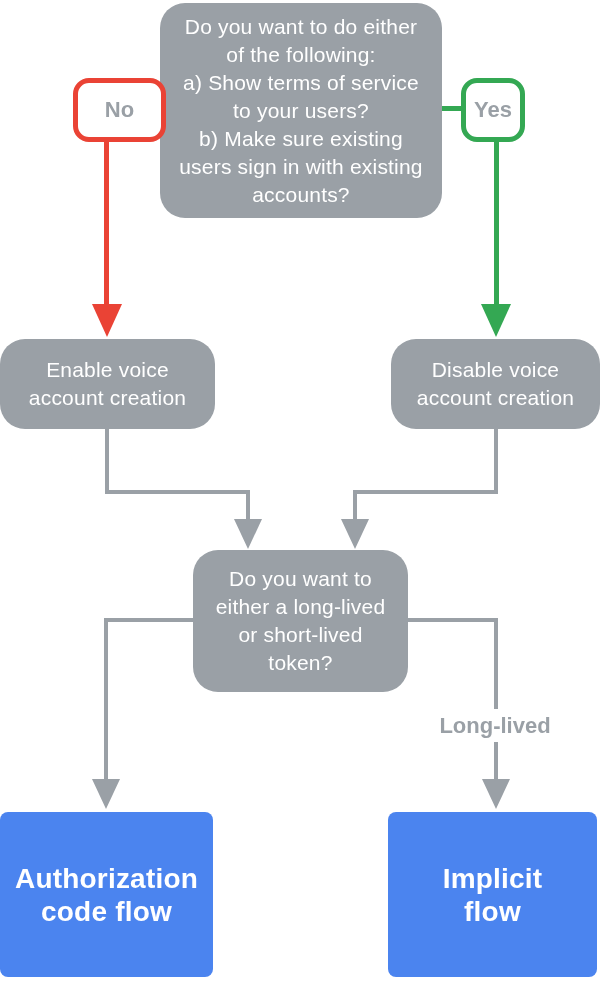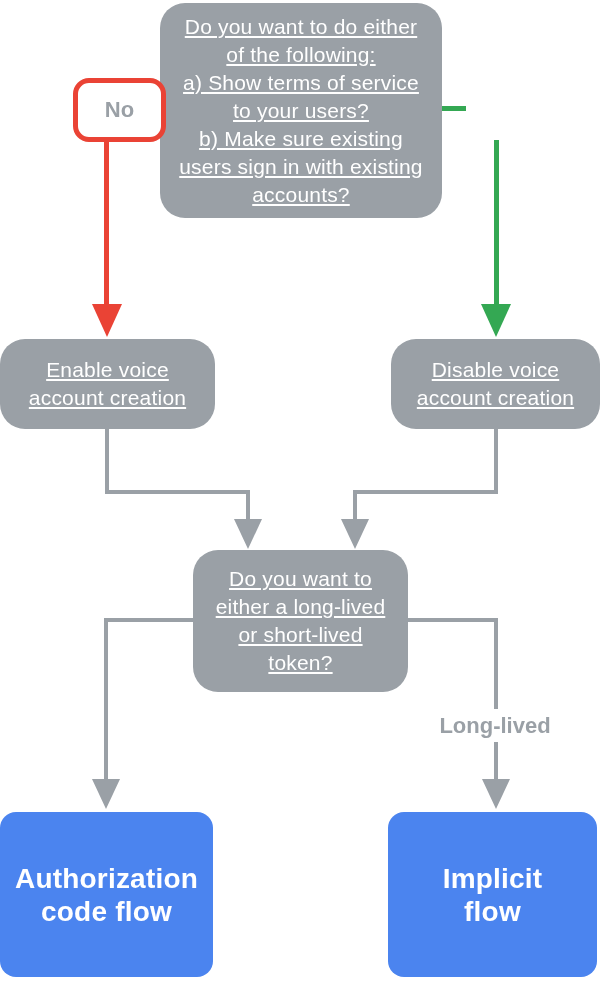--- a/index.html
+++ b/index.html
@@ -31,27 +31,26 @@
   }
 
   .gray-box {
     background: var(--gray);
     color: var(--white);
     border-radius: 25px;
     font-size: 21px;
     line-height: 28px;
     font-weight: 400;
     letter-spacing: 0.2px;
-    text-decoration: underline;
   }
 
   .blue-box {
     background: var(--blue);
     color: var(--white);
-    border-radius: 16px;
+    border-radius: 8px;
     font-size: 28px;
     line-height: 33px;
     font-weight: 700;
     letter-spacing: 0.2px;
   }
 
   .badge {
     background: var(--white);
     border: 5px solid var(--gray);
     border-radius: 16px;
@@ -119,20 +118,21 @@
   <div class="box gray-box" style="left:160px; top:3px; width:282px; height:215px; padding:6px 10px;">Do you want to do either
 of the following:
 a) Show terms of service
 to your users?
 b) Make sure existing
 users sign in with existing
 accounts?</div>
 
   <div class="box badge badge-red" style="left:73px; top:78px; width:93px; height:64px;">No</div>
 
+  <div class="box badge badge-green" style="left:461px; top:78px; width:64px; height:64px;">Yes</div>
 
   <div class="box gray-box" style="left:0px; top:339px; width:215px; height:90px;">Enable voice
 account creation</div>
 
   <div class="box gray-box" style="left:391px; top:339px; width:209px; height:90px;">Disable voice
 account creation</div>
 
   <div class="box gray-box" style="left:193px; top:550px; width:215px; height:142px;">Do you want to
 either a long-lived
 or short-lived

